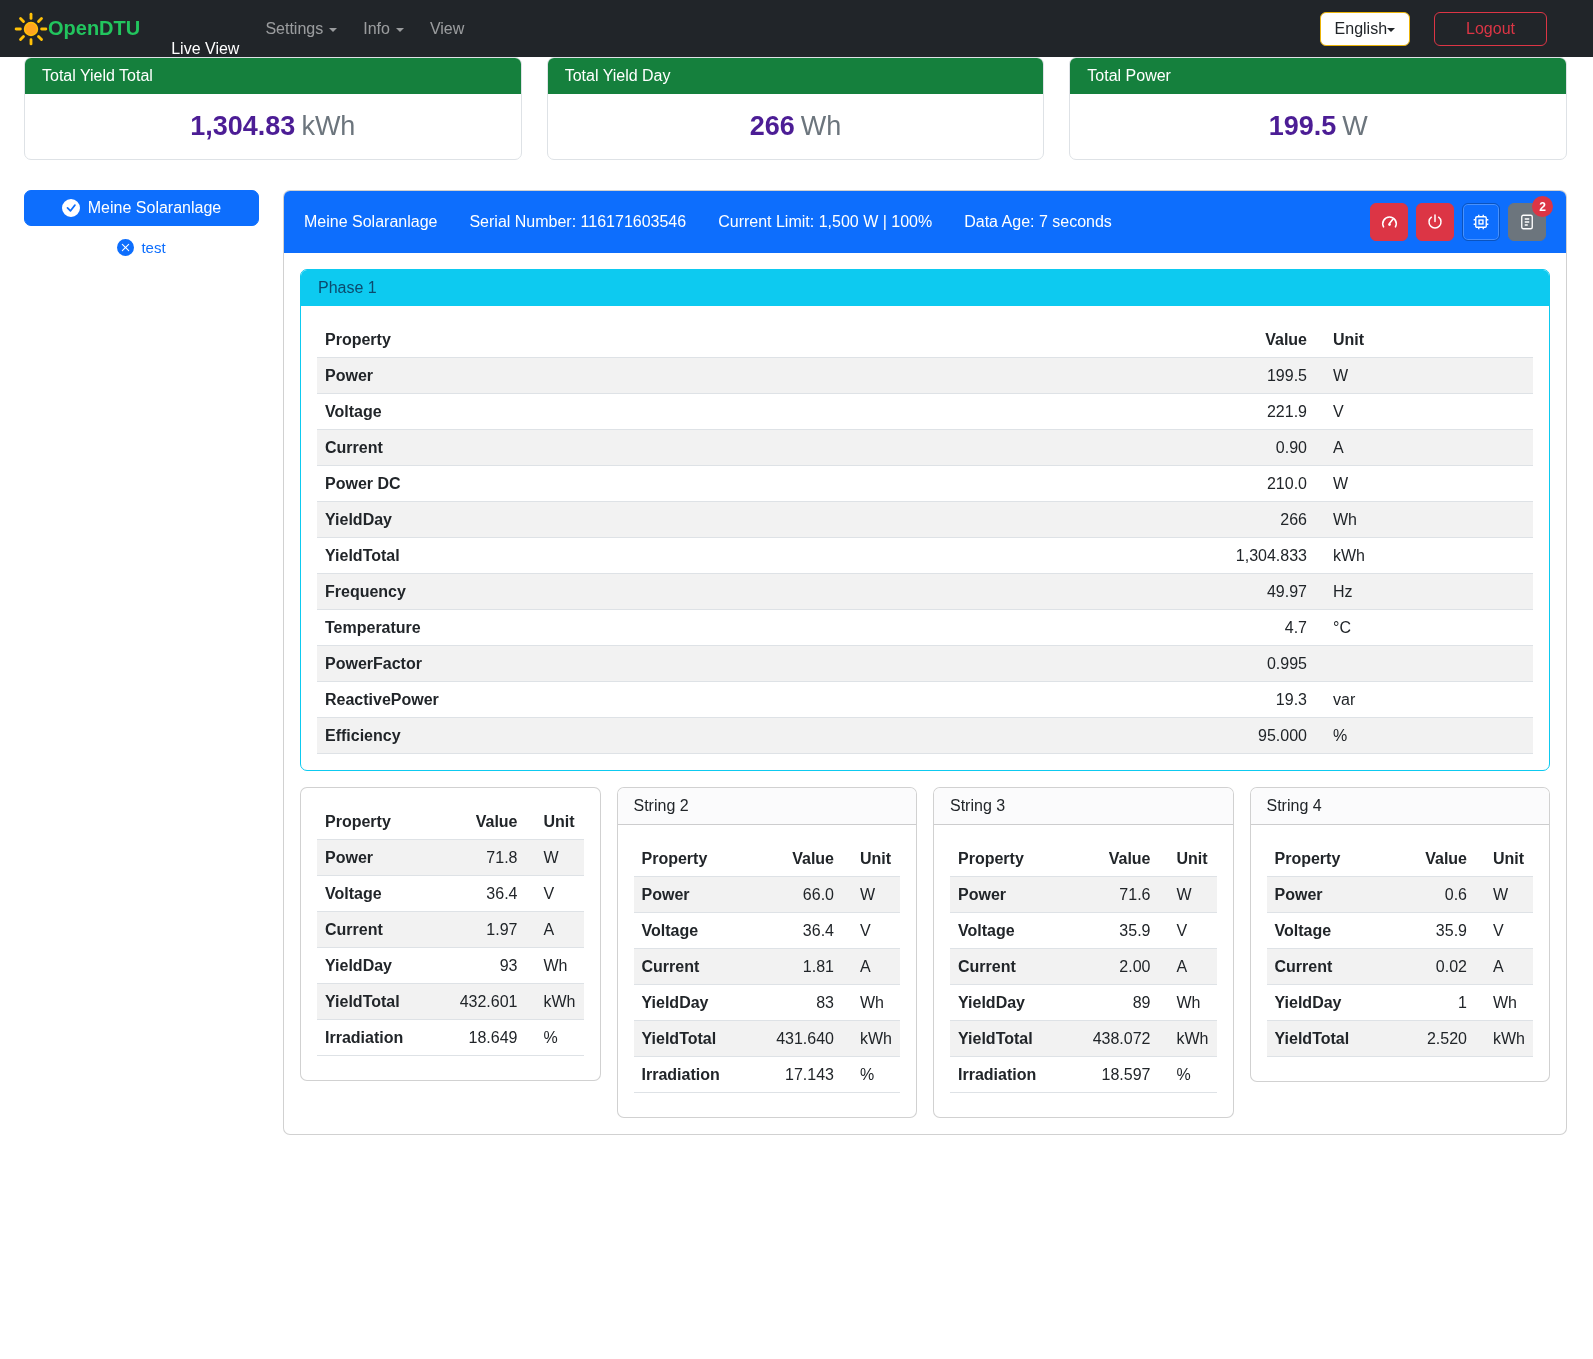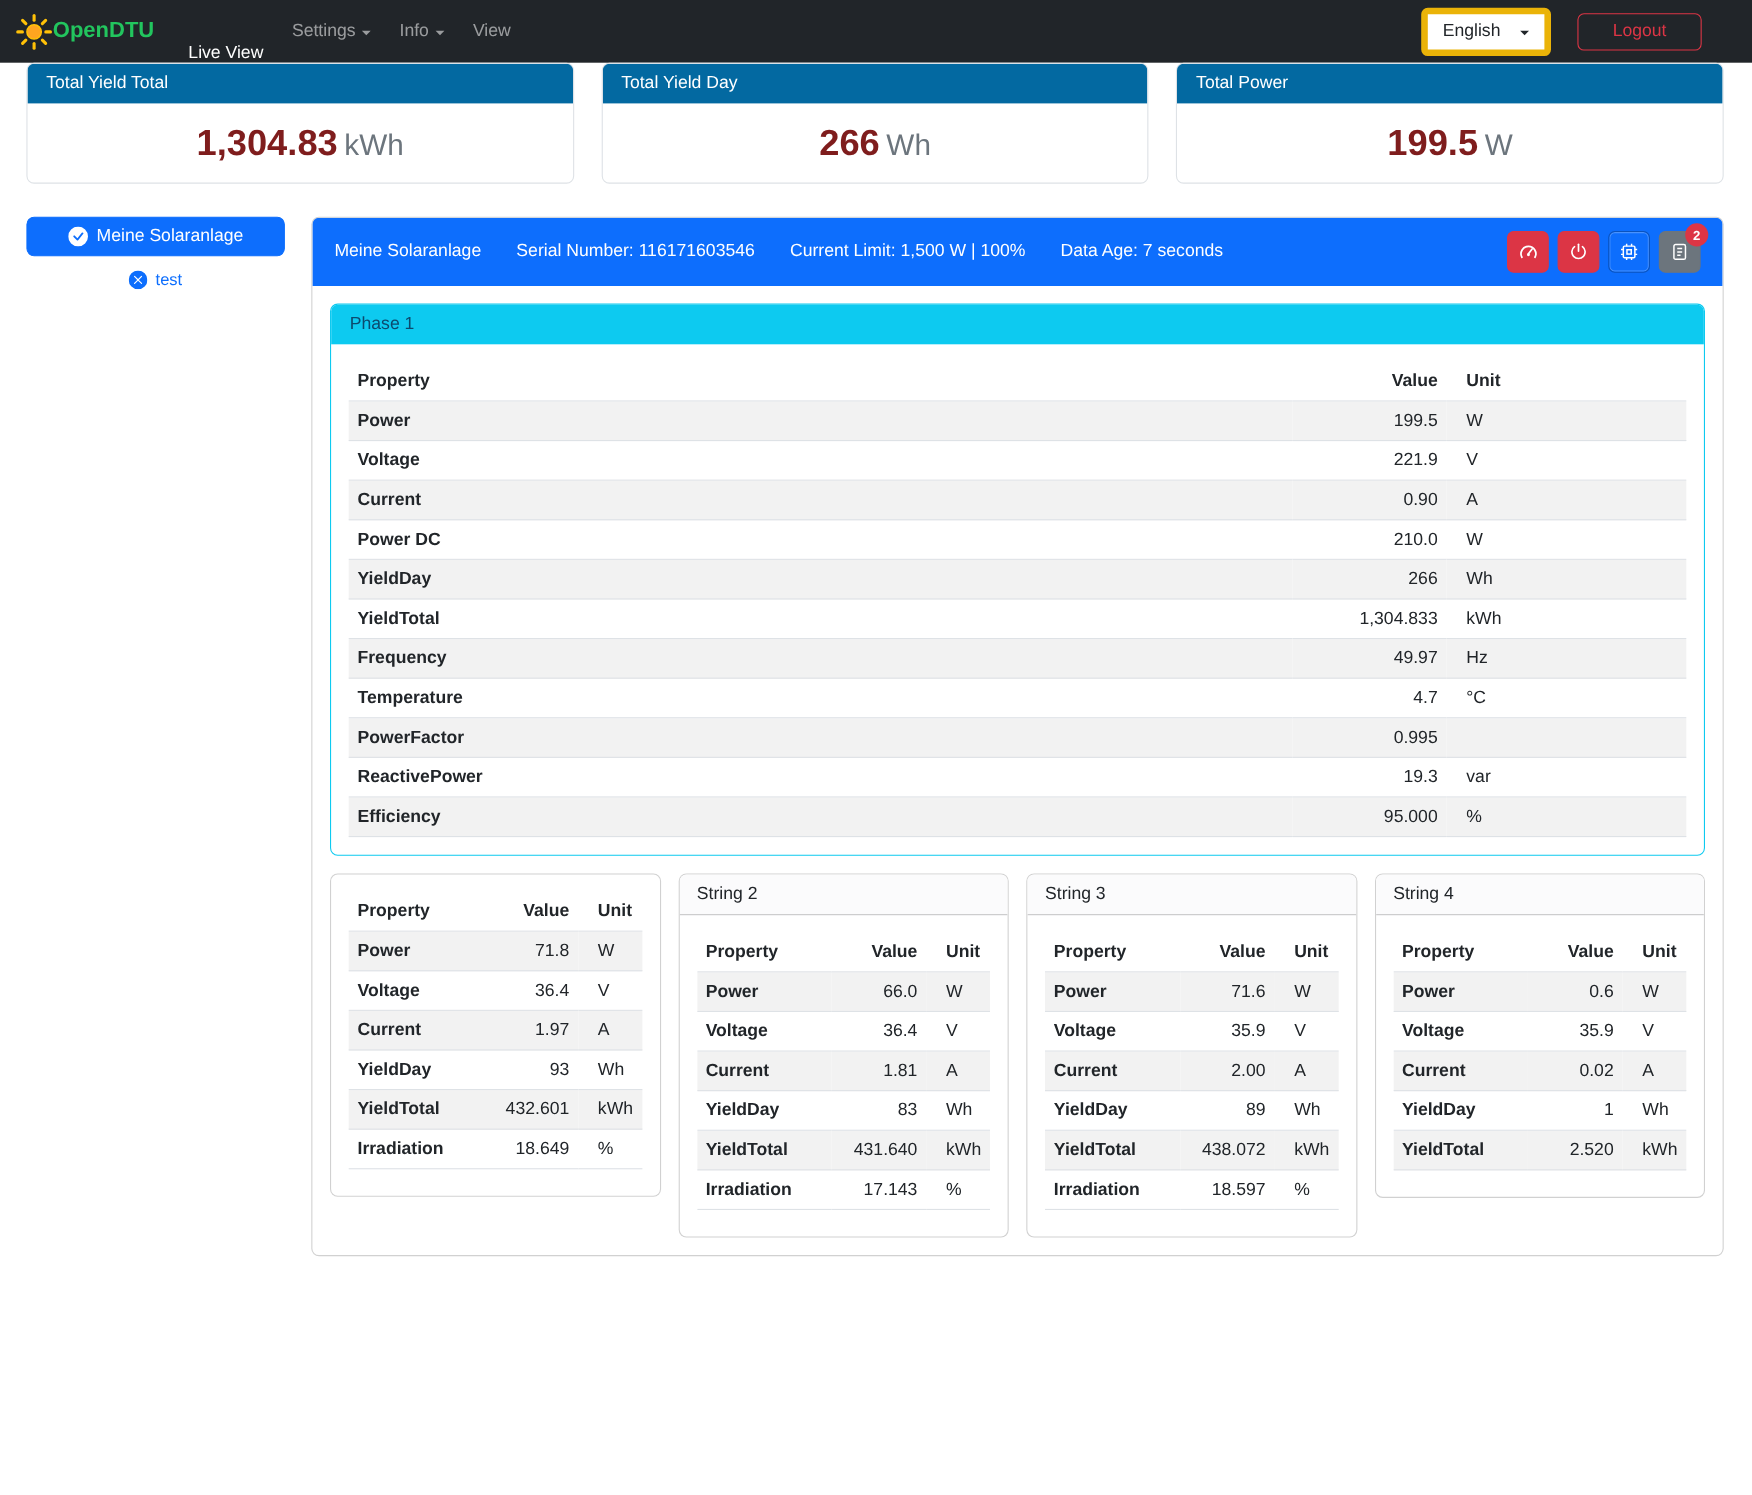--- a/index.html
+++ b/index.html
@@ -38,27 +38,26 @@
     width: 0; height: 0;
     border-top: 4px solid currentColor;
     border-left: 4px solid transparent;
     border-right: 4px solid transparent;
     margin-top: 2px;
   }
   .nav-right { margin-left: auto; display: flex; align-items: center; gap: 24px; padding-right: 32px; }
   .lang-btn {
     background: #fff;
     color: #212529;
-    border: 6px solid #eab308;
+    border: 1px solid #eab308;
     border-radius: 6px;
     padding: 7px 14px;
     font-size: 16px;
     display: inline-flex;
     align-items: center;
-    gap: 18px;
     cursor: pointer;
     font-family: inherit;
   }
   .logout-btn {
     background: transparent;
     color: #dc3545;
     border: 1px solid #dc3545;
     border-radius: 6px;
     padding: 7px 31px;
     font-size: 16px;
@@ -73,30 +72,30 @@
   
   .summary-row { display: flex; gap: 25px; margin-bottom: 30px; }
   .summary-card {
     flex: 1 1 0;
     border: 1px solid #dee2e6;
     border-radius: 7px;
     overflow: hidden;
     background: #fff;
   }
   .summary-card .card-head {
-    background: #0369a1;
+    background: #15803d;
     color: #fff;
     padding: 9px 17px;
     font-size: 16px;
   }
   .summary-card .card-body {
     padding: 17px 16px;
     text-align: center;
   }
-  .summary-value { font-size: 33px; font-weight: 700; color: #7f1d1d; }
+  .summary-value { font-size: 27px; font-weight: 700; color: #4c1d95; }
   .summary-unit { font-size: 27px; font-weight: 400; color: #6c757d; margin-left: 6px; }
 
   
   .content-row { display: flex; gap: 24px; align-items: flex-start; }
   .side-col { width: 235px; flex: 0 0 235px; }
   .main-col { flex: 1 1 auto; min-width: 0; }
 
   .inverter-select-btn {
     width: 100%;
     background: #0d6efd;

